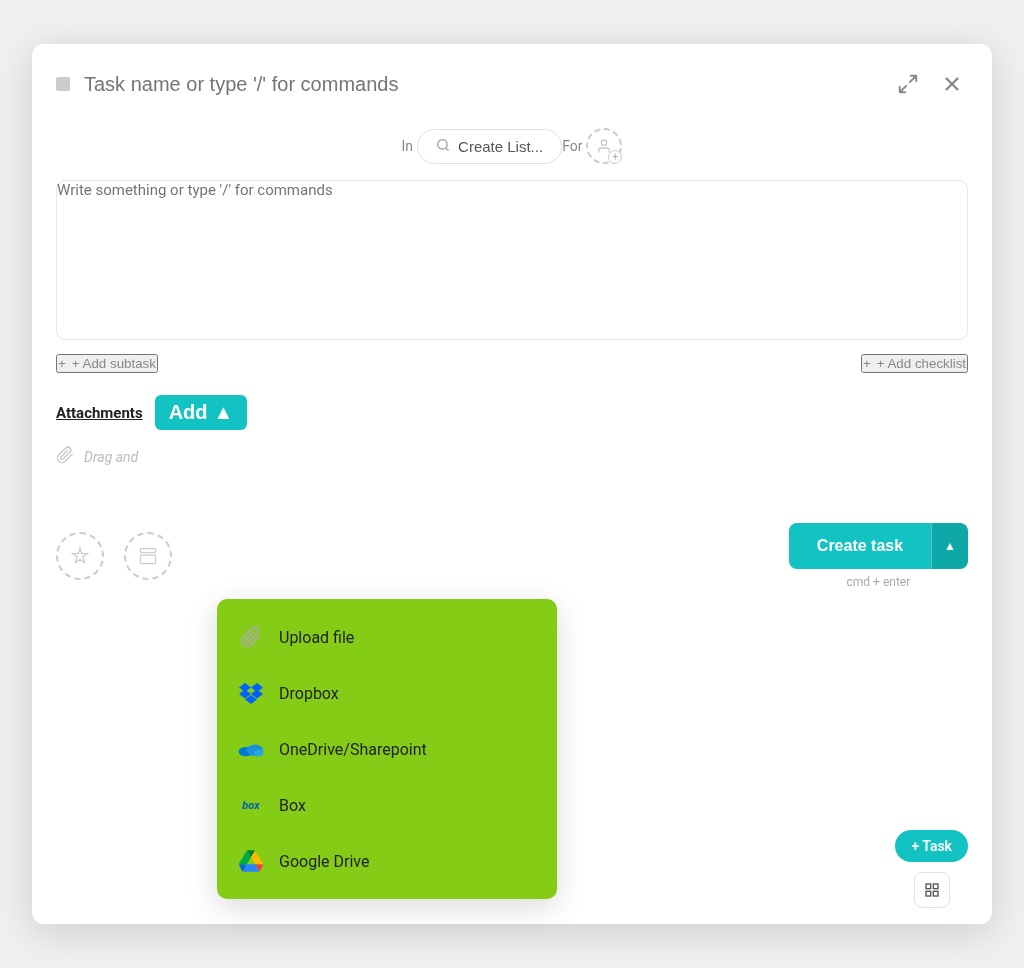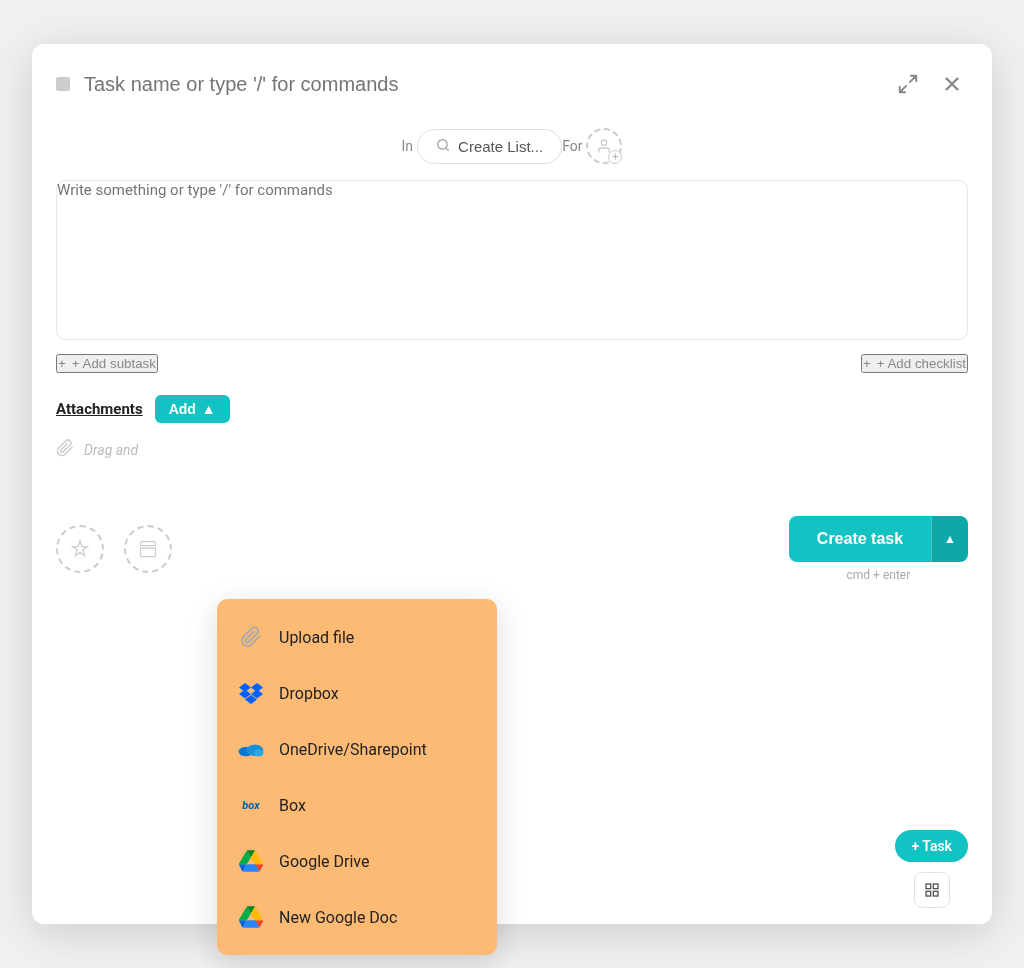--- a/index.html
+++ b/index.html
@@ -190,21 +190,21 @@
       color: #222;
       text-decoration: underline;
     }
 
     .add-btn {
       background: #13c2c2;
       color: #fff;
       border: none;
       border-radius: 6px;
       padding: 6px 14px;
-      font-size: 14px;
+      font-size: 20px;
       font-weight: 600;
       cursor: pointer;
       display: flex;
       align-items: center;
       gap: 6px;
     }
 
     .drag-drop-area {
       display: flex;
       align-items: center;
@@ -281,24 +281,24 @@
     .create-task-wrapper {
       display: flex;
       flex-direction: column;
     }
 
     
     .dropdown-menu {
       position: absolute;
       left: 185px;
       top: 555px;
-      background: #fdba74;
+      background: #84cc16;
       border-radius: 10px;
       box-shadow: 0 8px 30px rgba(0,0,0,0.15);
-      width: 280px;
+      width: 340px;
       padding: 10px 0;
       z-index: 100;
     }
 
     .dropdown-item {
       display: flex;
       align-items: center;
       gap: 14px;
       padding: 14px 20px;
       cursor: pointer;
@@ -498,33 +498,20 @@
           <path d="M43.65 25L29.45 1c-1.35.8-2.5 1.9-3.3 3.3L1.2 46.5A9 9 0 000 51h28l15.65-26z" fill="#00AC47"></path>
           <path d="M73.55 76.8c1.35-.8 2.5-1.9 3.3-3.3l1.6-2.75 7.65-13.25A9 9 0 0087.3 51H59.3l5.9 12.2 8.35 13.6z" fill="#EA4335"></path>
           <path d="M43.65 25L57.85 1c-1.35-.8-2.9-1-4.5-1H33.9c-1.6 0-3.15.3-4.45 1L43.65 25z" fill="#00832D"></path>
           <path d="M59.3 51H28l-14.2 25.8c1.3.8 2.85 1.2 4.45 1.2h50.7c1.6 0 3.15-.4 4.5-1.2L59.3 51z" fill="#2684FC"></path>
           <path d="M73.4 27.5l-12.65-21.2c-.8-1.4-1.95-2.5-3.3-3.3L43.65 25 59.3 51h27.95A9 9 0 0086.1 46.5L73.4 27.5z" fill="#FFBA00"></path>
         </svg>
       </div>
       <span>Google Drive</span>
     </div>
 
-    <div class="dropdown-item">
-      <div class="dropdown-icon">
-        <svg width="24" height="22" viewBox="0 0 87.3 78" fill="none">
-          <path d="M6.6 66.85l3.85 6.65c.8 1.4 1.95 2.5 3.3 3.3L28 51H0c0 1.55.4 3.1 1.2 4.5l5.4 9.35z" fill="#0066DA"></path>
-          <path d="M43.65 25L29.45 1c-1.35.8-2.5 1.9-3.3 3.3L1.2 46.5A9 9 0 000 51h28l15.65-26z" fill="#00AC47"></path>
-          <path d="M73.55 76.8c1.35-.8 2.5-1.9 3.3-3.3l1.6-2.75 7.65-13.25A9 9 0 0087.3 51H59.3l5.9 12.2 8.35 13.6z" fill="#EA4335"></path>
-          <path d="M43.65 25L57.85 1c-1.35-.8-2.9-1-4.5-1H33.9c-1.6 0-3.15.3-4.45 1L43.65 25z" fill="#00832D"></path>
-          <path d="M59.3 51H28l-14.2 25.8c1.3.8 2.85 1.2 4.45 1.2h50.7c1.6 0 3.15-.4 4.5-1.2L59.3 51z" fill="#2684FC"></path>
-          <path d="M73.4 27.5l-12.65-21.2c-.8-1.4-1.95-2.5-3.3-3.3L43.65 25 59.3 51h27.95A9 9 0 0086.1 46.5L73.4 27.5z" fill="#FFBA00"></path>
-        </svg>
-      </div>
-      <span>New Google Doc</span>
-    </div>
   </div>
 
   <div class="bottom-bar">
     <div class="add-task-pill">
       <span>+ Task</span>
     </div>
     <div class="grid-btn">
       <svg width="16" height="16" viewBox="0 0 24 24" fill="none" stroke="currentColor" stroke-width="2">
         <rect x="3" y="3" width="7" height="7"></rect>
           <rect x="14" y="3" width="7" height="7"></rect>

